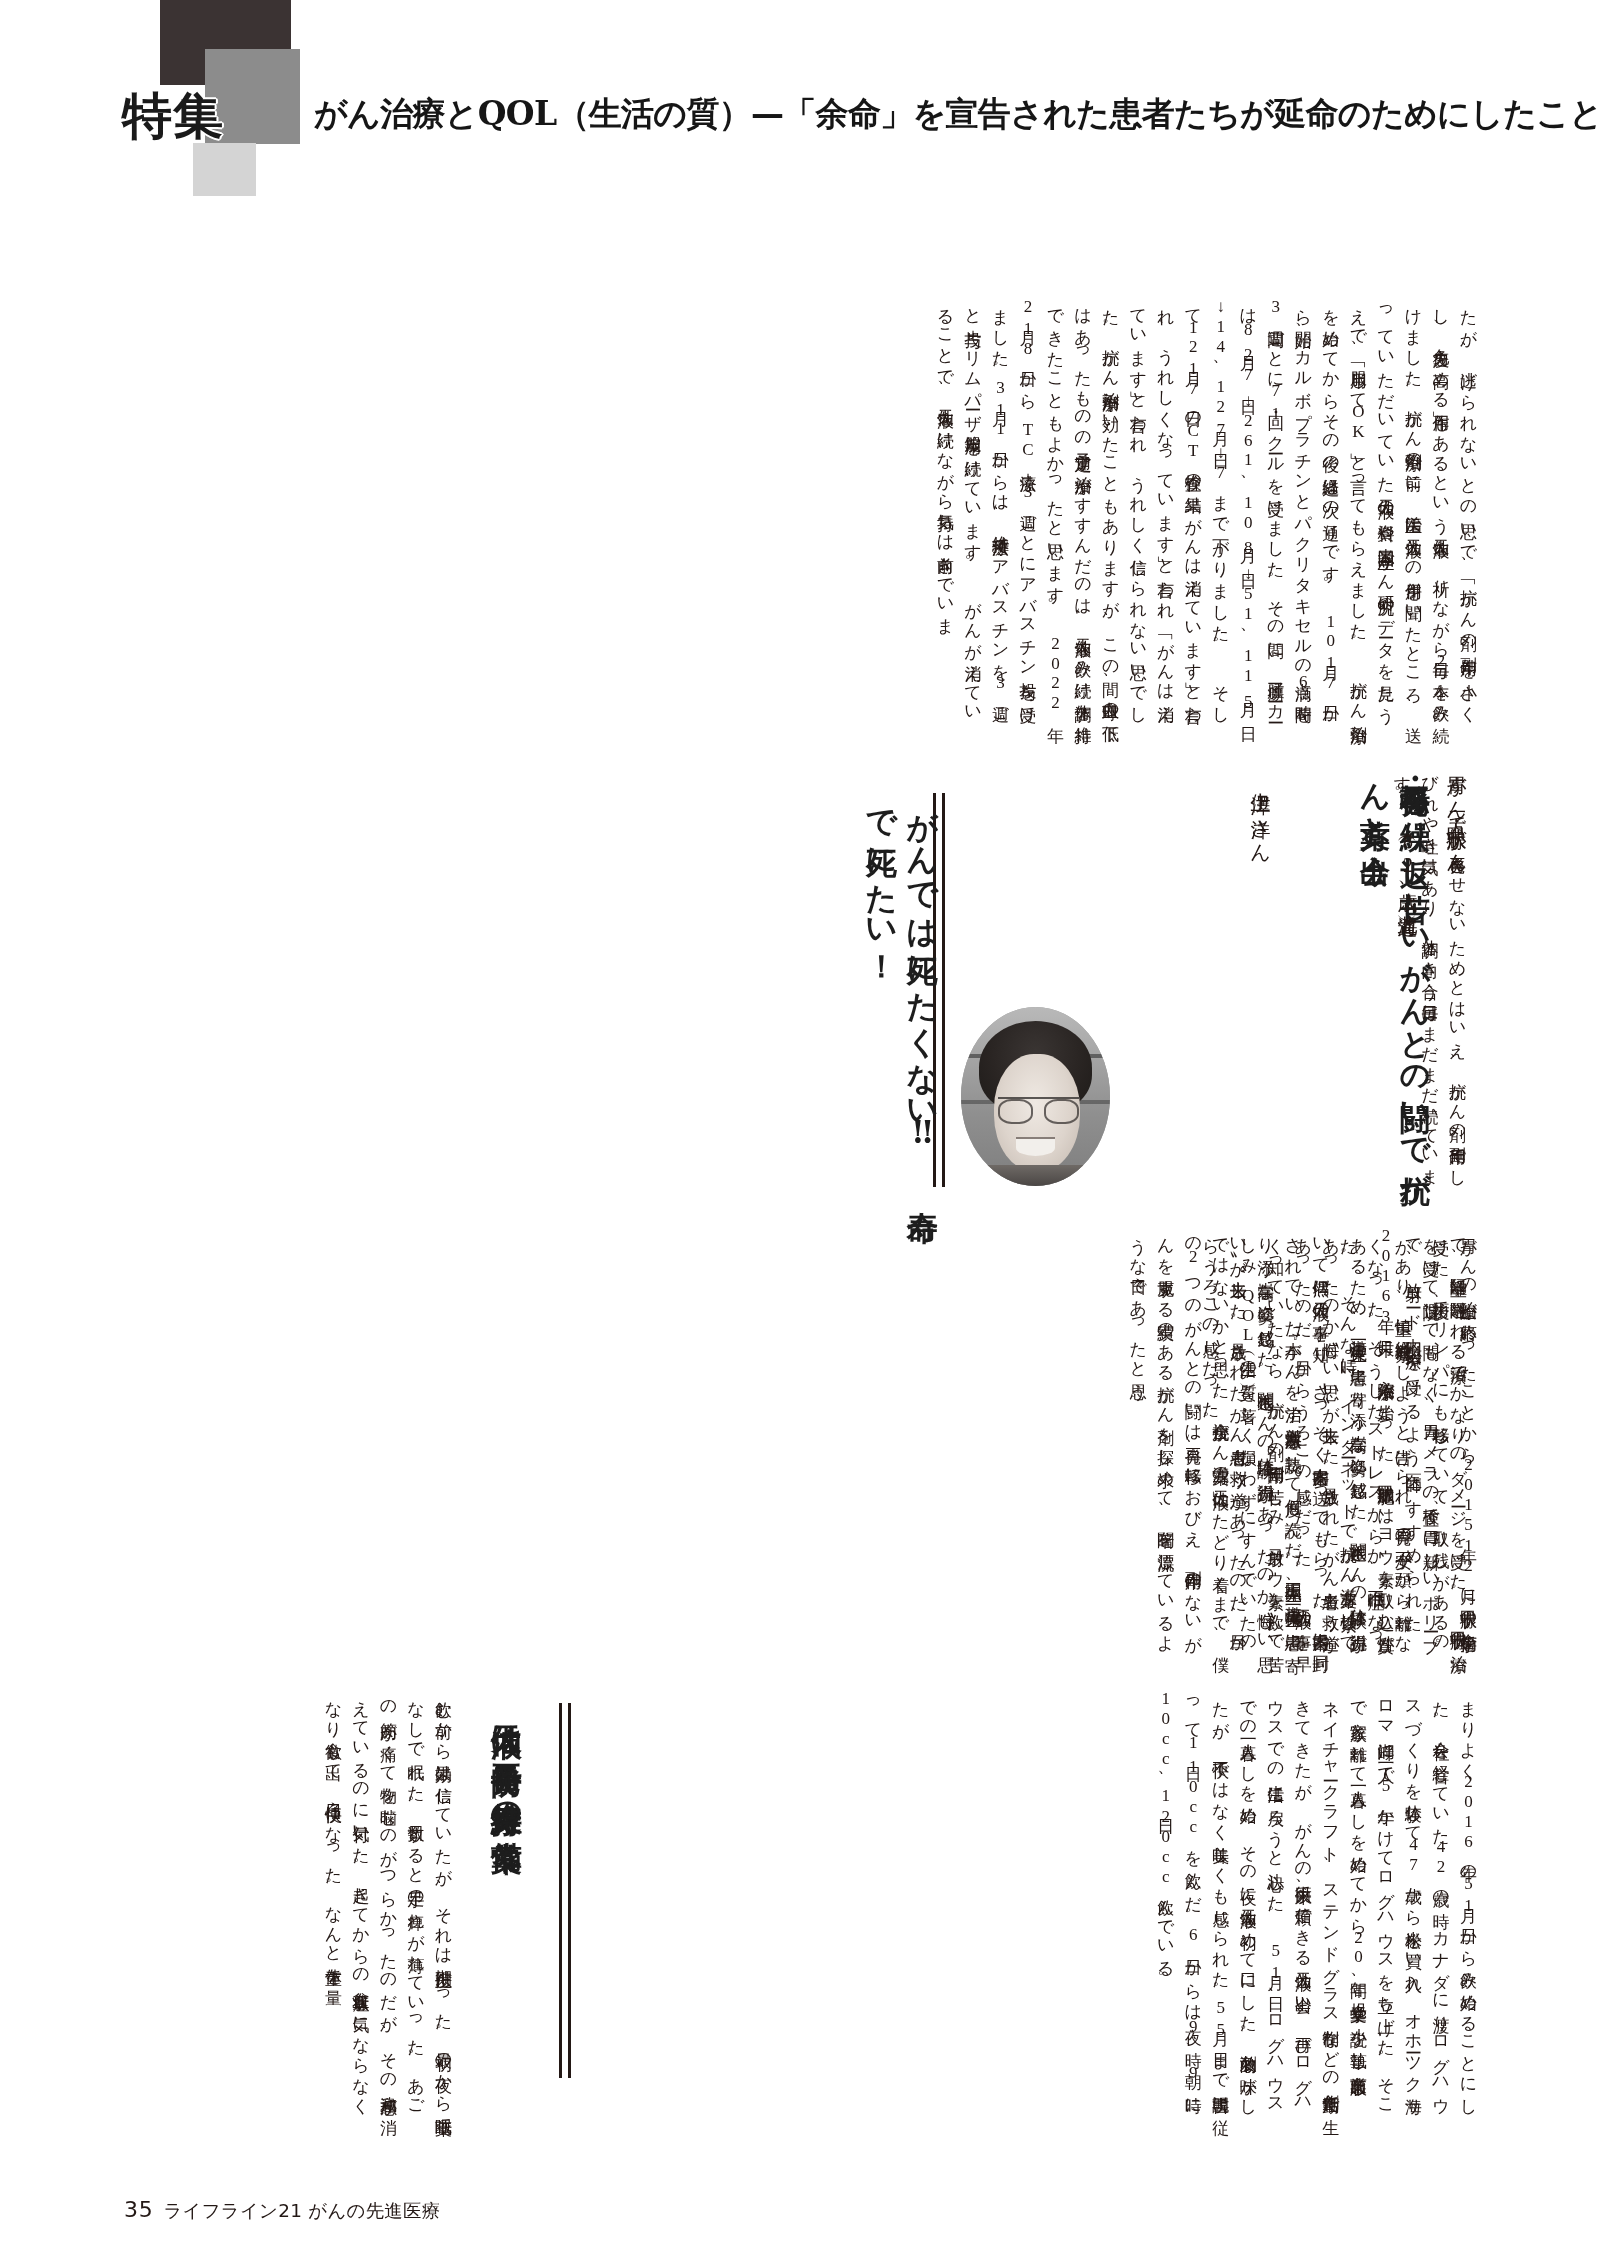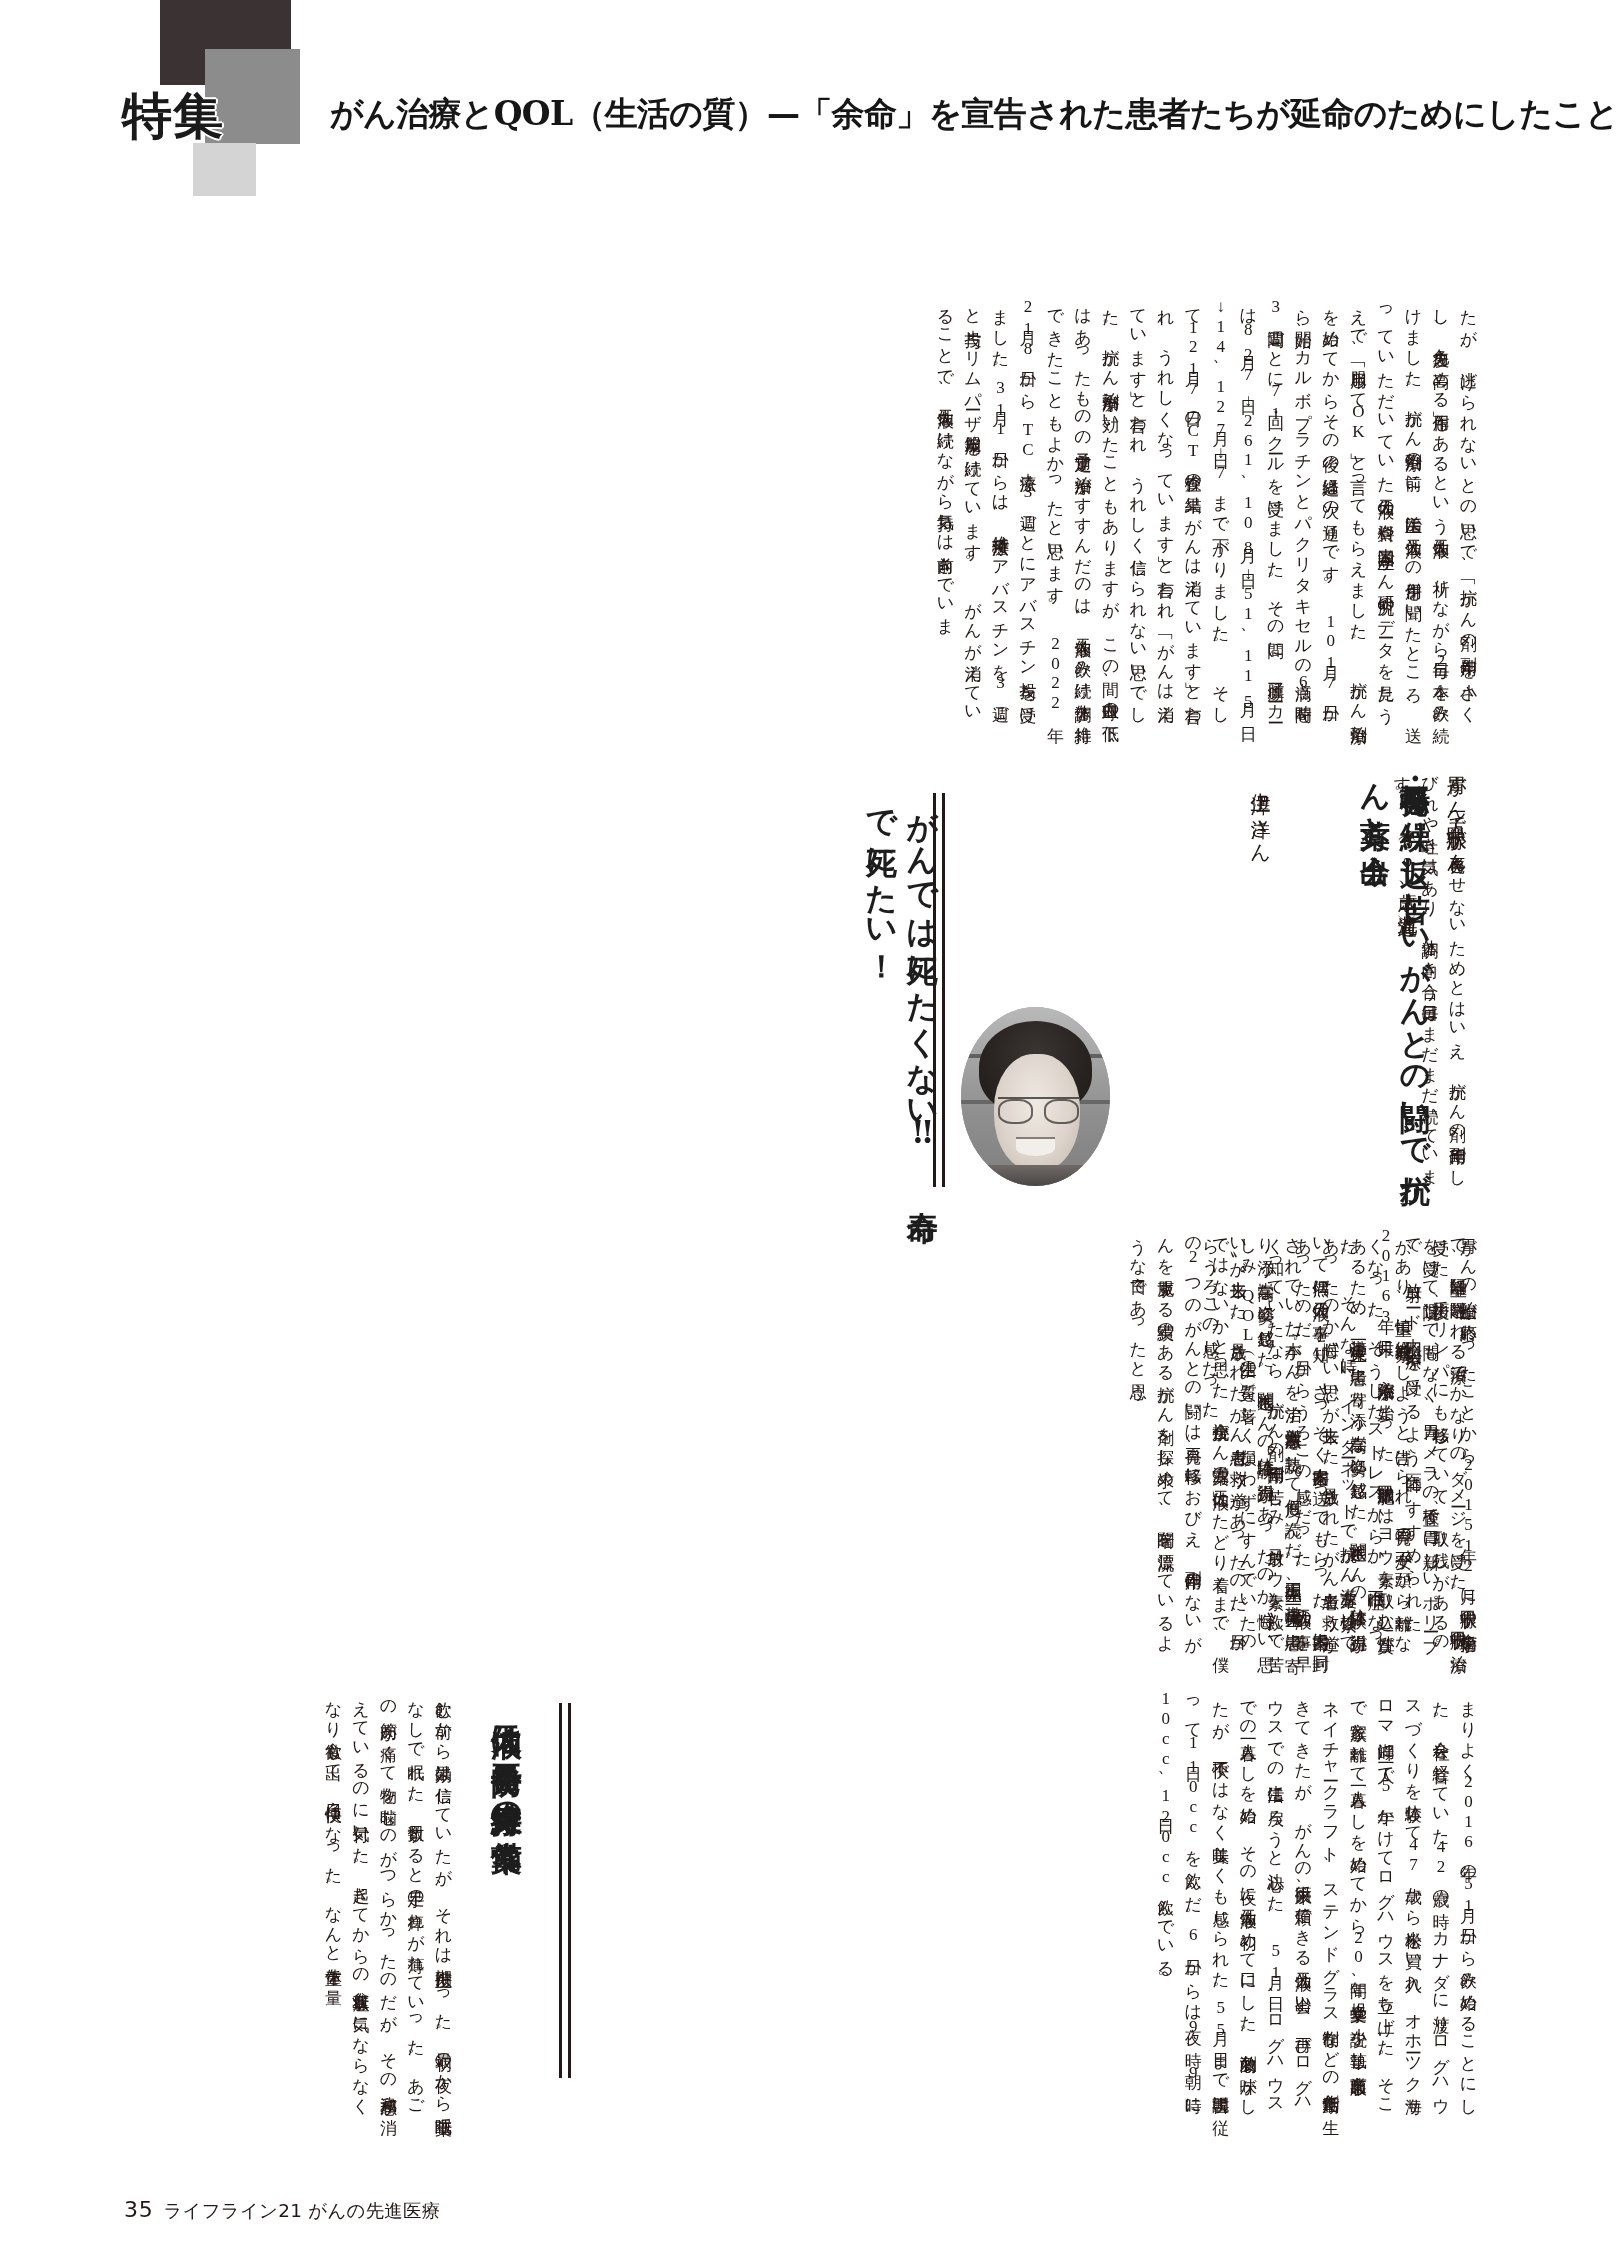--- a/index.html
+++ b/index.html
@@ -57,21 +57,20 @@
   #header-title {
     position: absolute;
     left: 314px; top: 97px;
     font-family: "DejaVu Serif", "Liberation Serif", serif;
     font-weight: 700;
     font-size: 33px;
     line-height: 1;
     letter-spacing: -0.7px;
     color: #161616;
     white-space: nowrap;
-    margin-left: 16px;
   }
 
   
   .vblock {
     position: absolute;
     writing-mode: vertical-rl;
     text-orientation: upright;
     -webkit-text-orientation: upright;
     font-size: 17px;
     line-height: 1.62;

